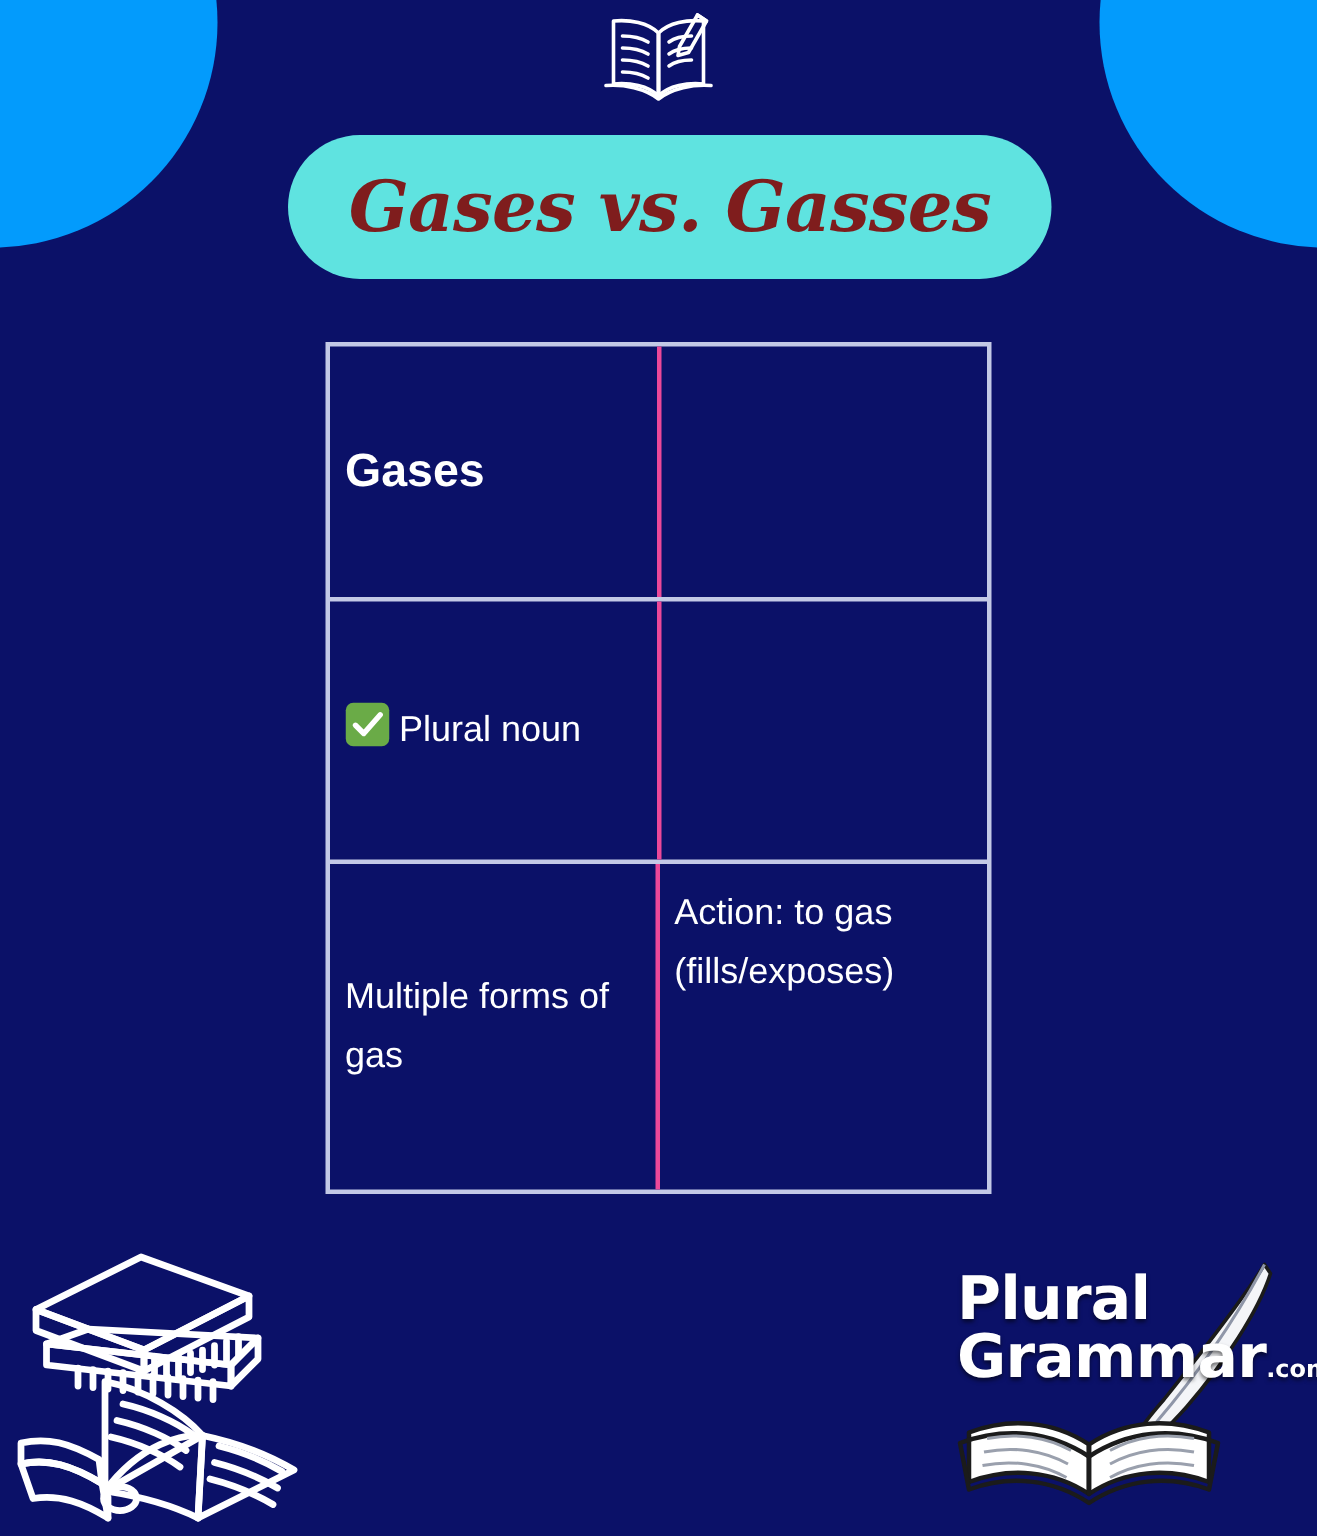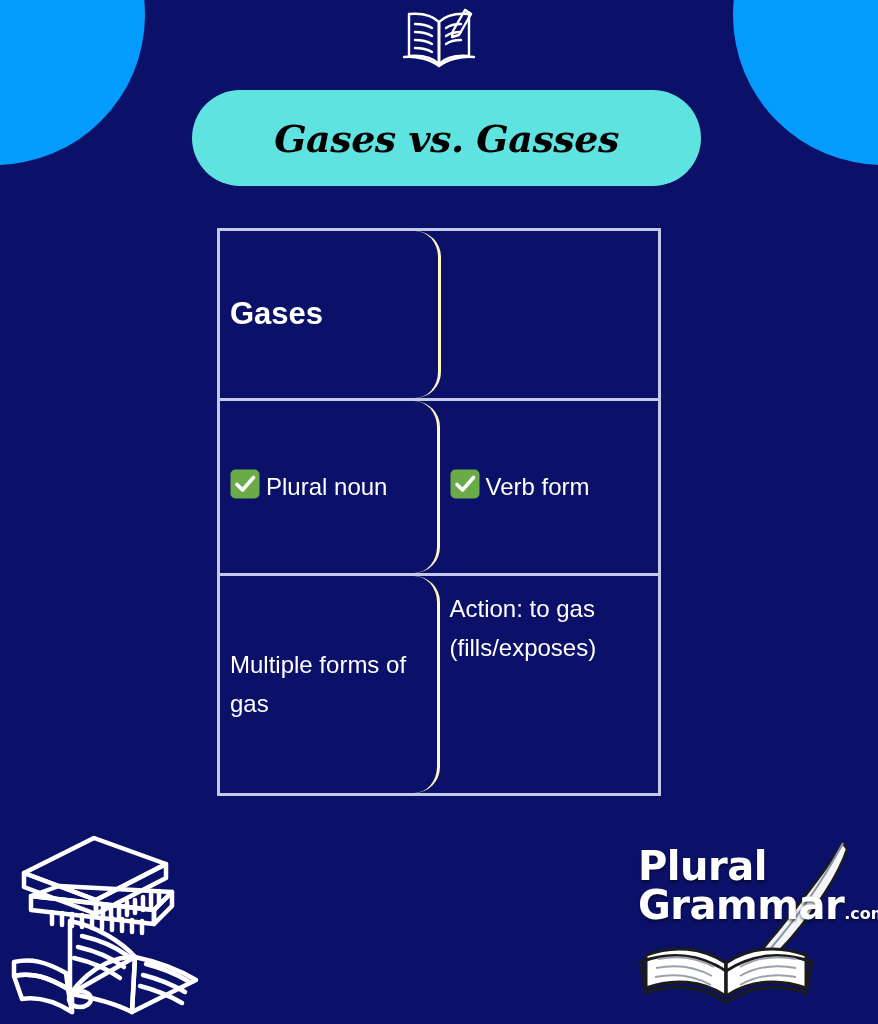--- a/index.html
+++ b/index.html
@@ -61,23 +61,23 @@
     background: #5fe3e0;
     border-radius: 52px;
     display: flex;
     align-items: center;
     justify-content: center;
   }
   .title-text {
     font-family: "DejaVu Serif", "Liberation Serif", serif;
     font-style: italic;
     font-weight: bold;
-    font-size: 38px;
+    font-size: 47px;
     letter-spacing: -0.5px;
-    color: #000000;
+    color: #7f1d1d;
     white-space: nowrap;
   }
 
   
   .table-wrap {
     position: absolute;
     left: 217px;
     top: 228px;
     width: 444px;
     height: 568px;
@@ -93,22 +93,21 @@
   .trow.row-two  { height: 175px; border-bottom: 3px solid #c3c9e6; }
   .trow.row-three{ height: 217px; }
 
   .tcell {
     box-sizing: border-box;
     padding: 0 8px 0 10px;
     overflow: hidden;
   }
   .tcell.col-left {
     width: 221px;
-    border-right: 3px solid #fef9c3;
-    border-radius: 26px;
+    border-right: 3px solid #ec4899;
   }
   .tcell.col-right {
     width: 220px;
   }
 
   .cell-mid {
     display: flex;
     align-items: center;
     height: 100%;
   }
@@ -226,32 +225,20 @@
           <span class="body-text">
             <span class="check-badge">
               <svg viewBox="0 0 30 30" width="30" height="30">
                 <rect x="0.5" y="0.5" width="29" height="29" rx="5" ry="5" fill="#6aab47"></rect>
                 <path d="M7 15.5 L12.5 21 L23.5 8.5" fill="none" stroke="#ffffff" stroke-width="3.6" stroke-linecap="round" stroke-linejoin="round"></path>
               </svg>
             </span><span>Plural noun</span>
           </span>
         </div>
       </div>
-      <div class="tcell col-right">
-        <div class="cell-mid">
-          <span class="body-text">
-            <span class="check-badge">
-              <svg viewBox="0 0 30 30" width="30" height="30">
-                <rect x="0.5" y="0.5" width="29" height="29" rx="5" ry="5" fill="#6aab47"></rect>
-                <path d="M7 15.5 L12.5 21 L23.5 8.5" fill="none" stroke="#ffffff" stroke-width="3.6" stroke-linecap="round" stroke-linejoin="round"></path>
-              </svg>
-            </span><span>Verb form</span>
-          </span>
-        </div>
-      </div>
     </div>
 
     <div class="trow row-three">
       <div class="tcell col-left">
         <div class="cell-mid">
           <span class="body-text tight">Multiple forms of gas</span>
         </div>
       </div>
       <div class="tcell col-right">
         <div class="cell-top">

